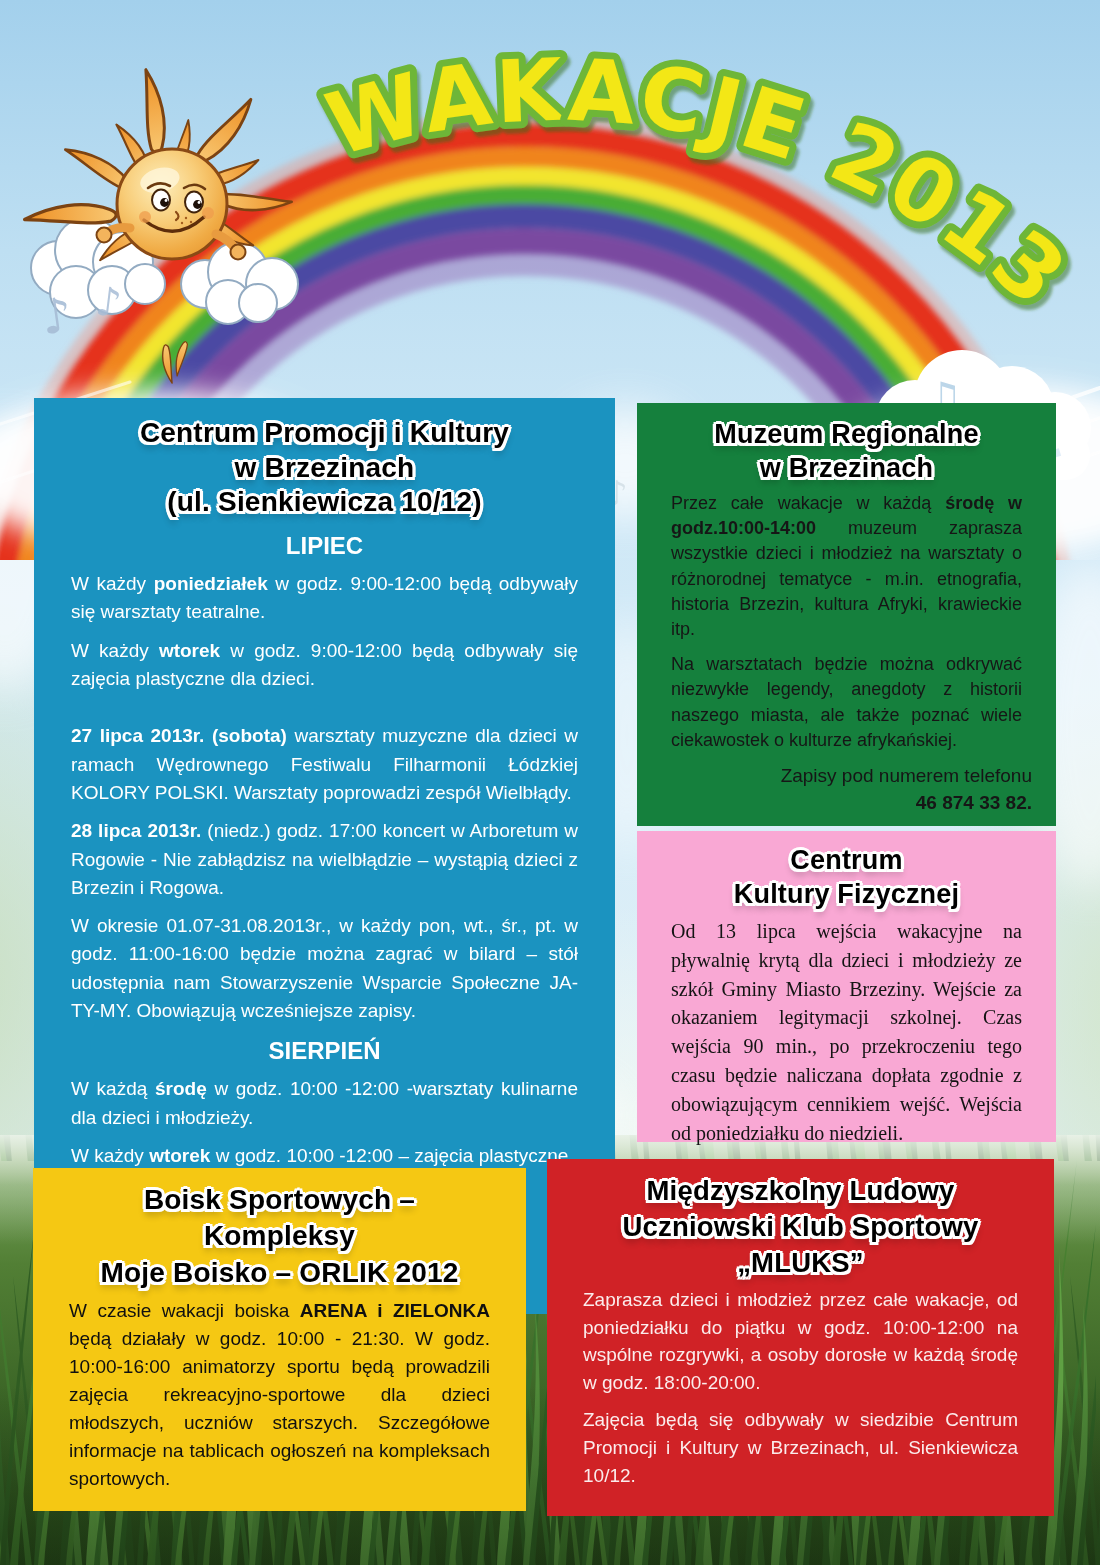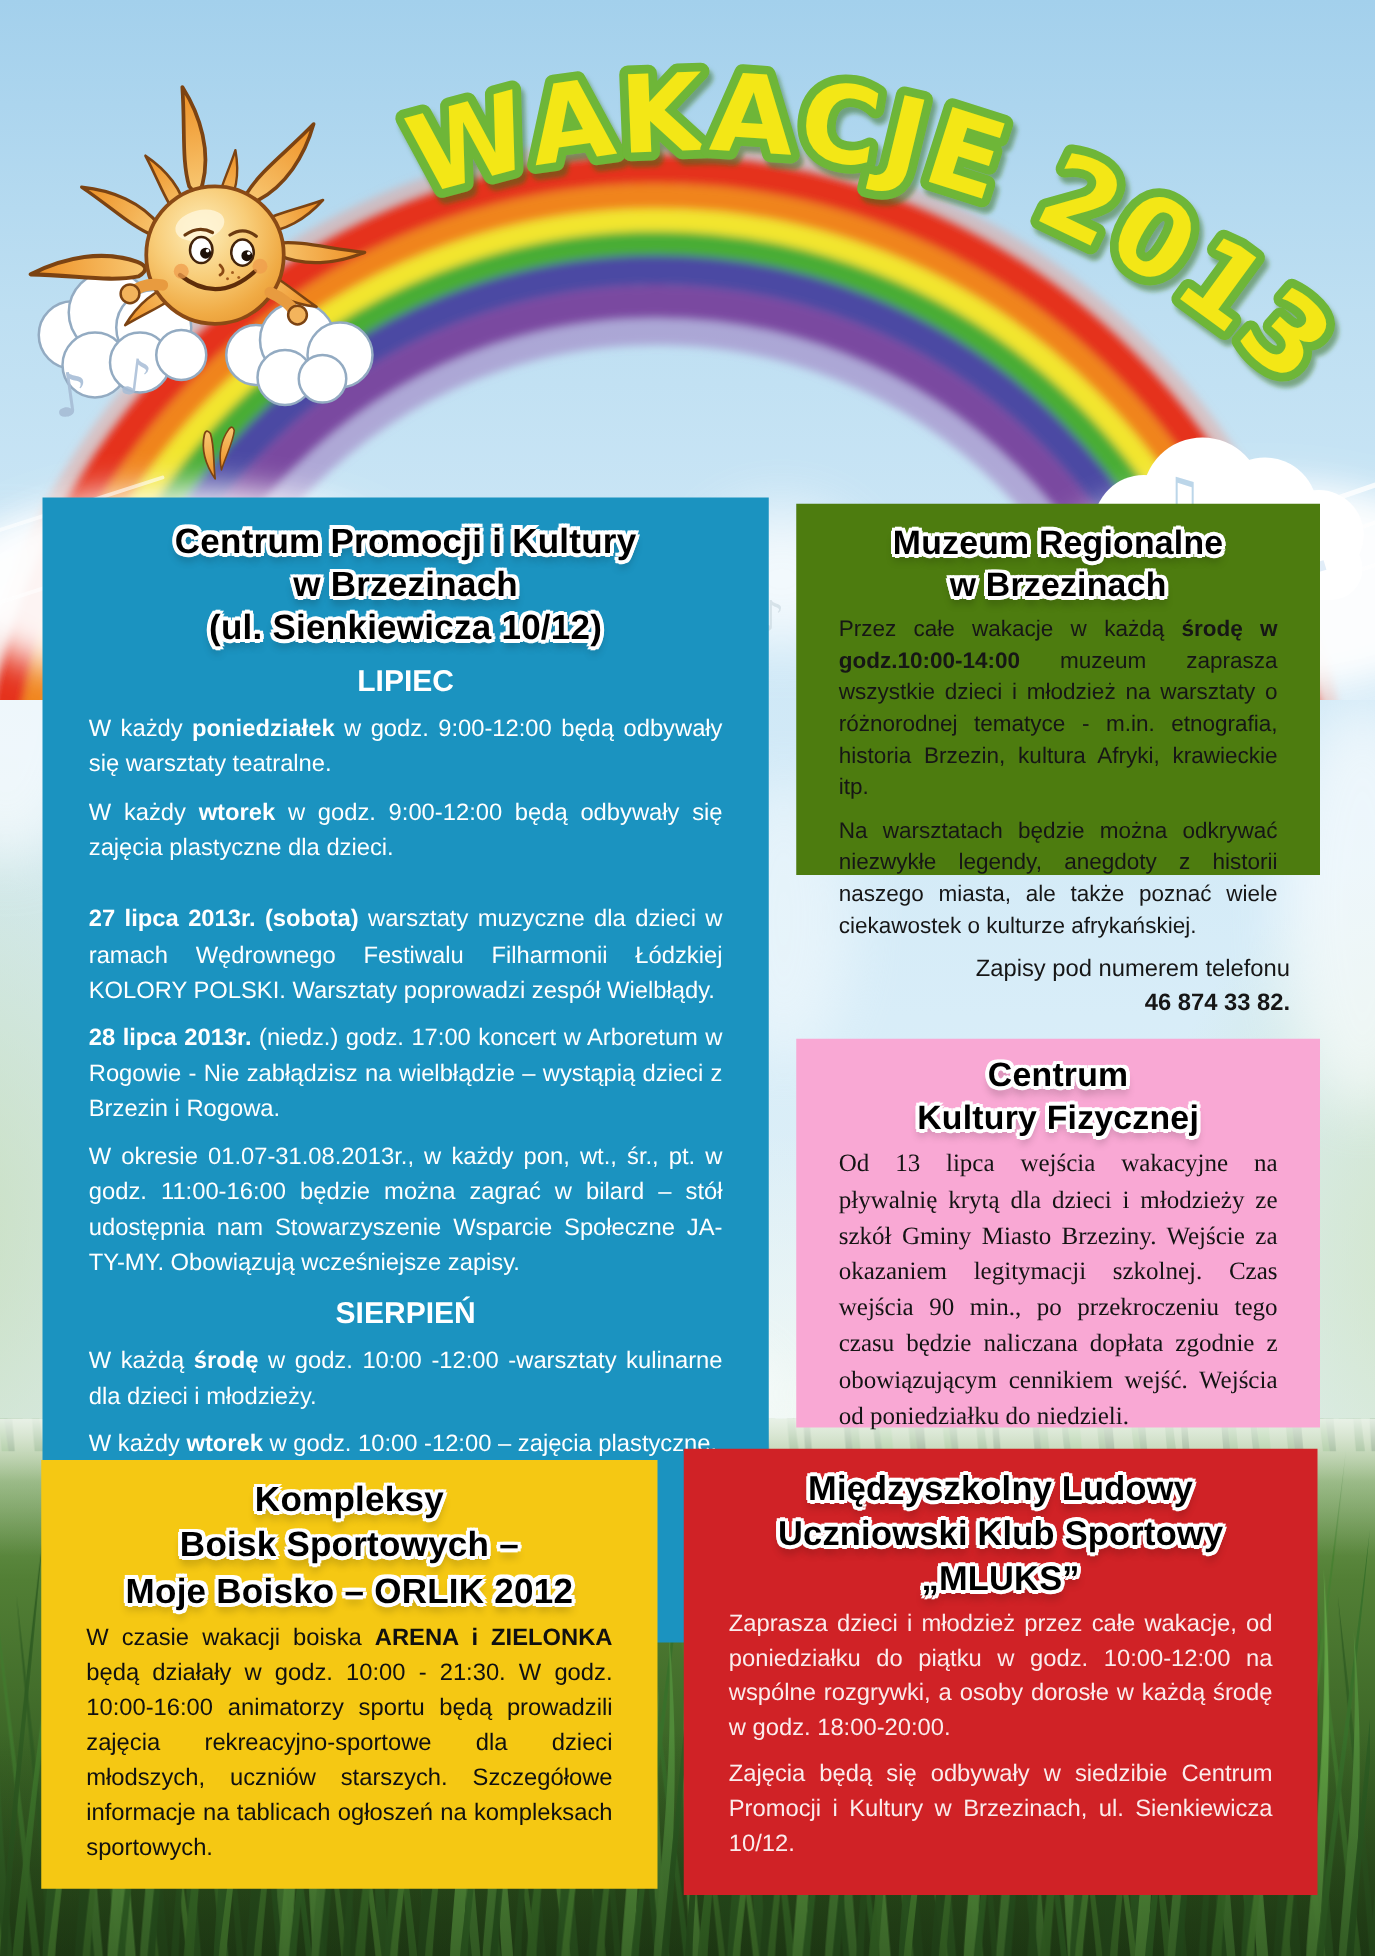--- a/index.html
+++ b/index.html
@@ -22,21 +22,21 @@
   .cb3{left:1025px;top:560px;width:130px;height:330px;opacity:.6;}
   .cb4{left:572px;top:620px;width:110px;height:230px;opacity:.4;}
   .cb5{left:240px;top:1060px;width:380px;height:110px;opacity:.7;}
   .cb6{left:660px;top:1080px;width:330px;height:95px;opacity:.6;}
   
   .topart{position:absolute;left:0;top:0;width:1100px;height:560px;}
   .grass{position:absolute;left:0;bottom:0;width:1100px;height:430px;}
   
   .box{position:absolute;box-sizing:border-box;}
   .box-cpk   {left:34px; top:398px; width:581px;height:916px;background:#1b93c0;padding:18px 27px;color:#fff;}
-  .box-museum{left:637px;top:403px; width:419px;height:297px;background:#4d7c0f;padding:14px 24px;color:#161616;}
+  .box-museum{left:637px;top:403px; width:419px;height:423px;background:#15803d;padding:14px 24px;color:#161616;}
   .box-ckf   {left:637px;top:831px; width:419px;height:311px;background:#f9a8d4;padding:12px 24px;color:#141414;}
   .box-orlik {left:33px; top:1168px;width:493px;height:343px;background:#f5c813;padding:14px 26px;color:#101010;}
   .box-mluks {left:547px;top:1159px;width:507px;height:357px;background:#d02226;padding:14px 26px;color:#fbecec;}
   .hdr{
     font-weight:700;text-align:center;color:#000;letter-spacing:.2px;
     text-shadow:
       -2.5px -2.5px 0 #fff, 0 -3px 0 #fff, 2.5px -2.5px 0 #fff, 3.2px 0 0 #fff,
       2.5px 2.5px 0 #fff, 0 3.2px 0 #fff, -2.5px 2.5px 0 #fff, -3.2px 0 0 #fff,
       0 6px 7px rgba(0,0,0,.3);
   }
@@ -277,22 +277,22 @@
   <div class="box box-ckf">
     <div class="hdr">
       <div>Centrum</div>
       <div>Kultury Fizycznej</div>
     </div>
     <p class="body-p mt6"><span>Od 13 lipca wejścia wakacyjne na pływalnię krytą dla dzieci i młodzieży ze szkół Gminy Miasto Brzeziny. Wejście za okazaniem legitymacji szkolnej. Czas wejścia 90 min., po przekroczeniu tego czasu będzie naliczana dopłata zgodnie z obowiązującym cennikiem wejść. Wejścia od poniedziałku do niedzieli.</span></p>
   </div>
 
   <div class="box box-orlik">
     <div class="hdr">
+      <div>Boisk Sportowych –</div>
       <div>Kompleksy</div>
-      <div>Boisk Sportowych –</div>
       <div>Moje Boisko – ORLIK 2012</div>
     </div>
     <p class="body-p mt6"><span>W czasie wakacji boiska </span><span class="b">ARENA i ZIELONKA</span><span> będą działały w godz. 10:00 - 21:30. W godz. 10:00-16:00 animatorzy sportu będą prowadzili zajęcia rekreacyjno-sportowe dla dzieci młodszych, uczniów starszych. Szczegółowe informacje na tablicach ogłoszeń na kompleksach sportowych.</span></p>
   </div>
 
   <div class="box box-mluks">
     <div class="hdr">
       <div>Międzyszkolny Ludowy</div>
       <div>Uczniowski Klub Sportowy</div>
       <div>„MLUKS”</div>

